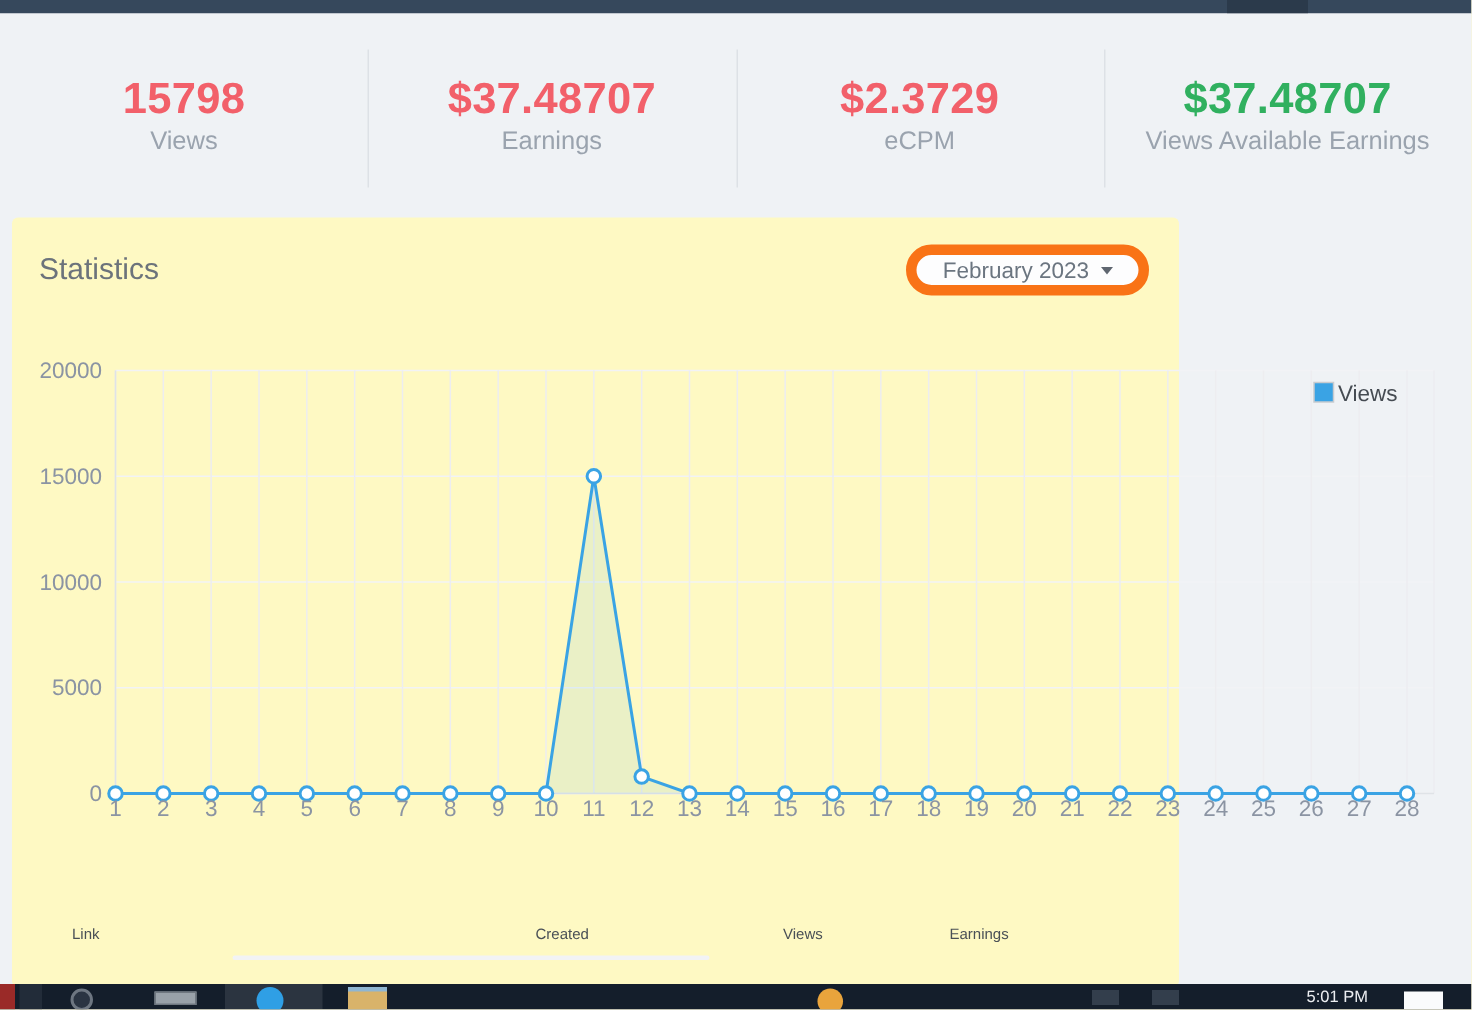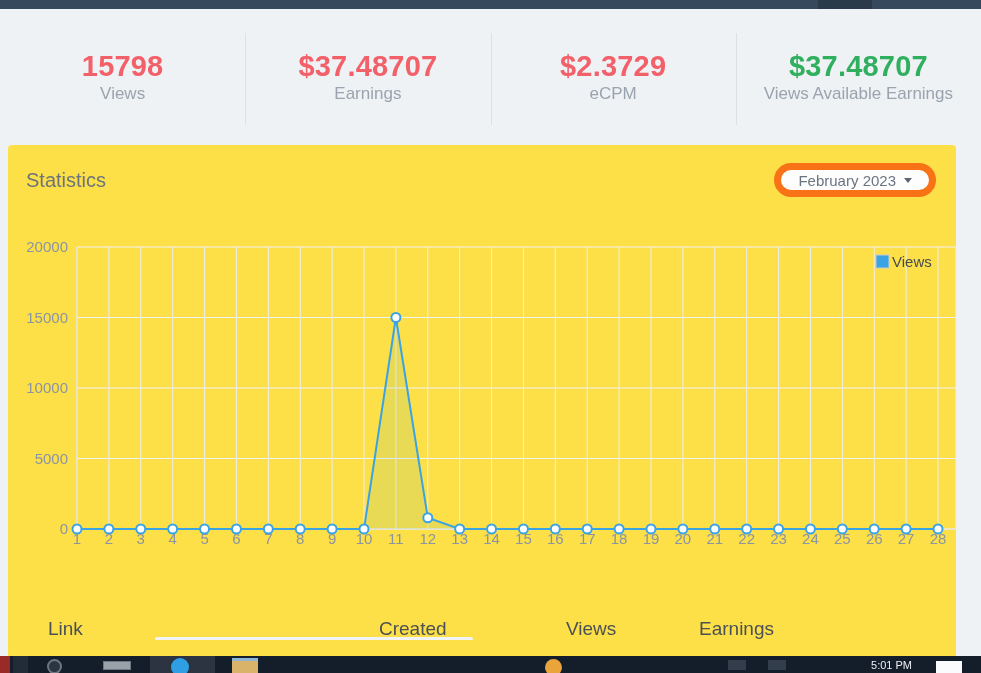--- a/index.html
+++ b/index.html
@@ -15,34 +15,34 @@
   .topbar-notch { position:absolute; top:0; left:818px; width:54px; height:9px; background:#2b3a4b; }
 
   
   .stats-row { position:absolute; top:9px; left:0; width:981px; height:136px; display:flex; background:#eff2f5; }
   .stat-cell { flex:1; position:relative; display:flex; flex-direction:column; align-items:center; justify-content:center; gap:1px; }
   .stat-cell + .stat-cell::before { content:""; position:absolute; left:0; top:24px; bottom:20px; width:1px; background:#dde1e6; }
   .stat-value { font-size:29px; font-weight:700; letter-spacing:.2px; }
   .stat-label { font-size:17px; color:#9aa3ae; }
 
   
-  .card { position:absolute; left:8px; top:145px; width:948px; height:513px; background:#fde047; border-radius:4px; }
+  .card { position:absolute; left:8px; top:145px; width:778px; height:513px; background:#fef9c3; border-radius:4px; }
   .card-title { position:absolute; left:18px; top:24px; font-size:20px; color:#6c737b; }
   .period-btn { position:absolute; right:20px; top:18px; height:34px; padding:0 17px; display:flex; align-items:center; gap:8px;
     background:#fdfdfe; border:7px solid #f97316; border-radius:17px; color:#6b7580; font-size:15px; cursor:pointer; }
   .caret-down { width:0; height:0; border-left:4px solid transparent; border-right:4px solid transparent; border-top:5px solid #5f6670; }
 
   
   .chart-wrap { position:absolute; left:0; top:93px; width:958px; height:318px; }
   svg text { font-family:"Liberation Sans", sans-serif; }
 
   
   .table-head { position:absolute; left:0; top:473px; width:100%; padding-left:40px;
     display:grid; grid-template-columns:309px 165px 111px 153px auto;
-    font-size:19px; color:#4a5056;gap:22px; }
+    font-size:10px; color:#4a5056; }
   .placeholder-bar { position:absolute; left:147px; top:492px; width:318px; height:3px; background:#f2f3f5; border-radius:2px; }
 
   
   .taskbar { position:absolute; left:0; bottom:0; width:981px; height:17px; background:#141e2b; overflow:hidden;margin-top:48px; }
   .tb-red { position:absolute; left:0; top:0; width:10px; height:17px; background:#9a2a28; }
   .tb-dark-patch { position:absolute; left:13px; top:0; width:15px; height:17px; background:#222c39; }
   .tb-logo-circle { position:absolute; left:47px; top:3px; width:15px; height:15px; border-radius:50%; border:2px solid #6d7681; background:#2a3442; }
   .tb-window { position:absolute; left:103px; top:5px; width:28px; height:9px; background:#99a1a9; border:1px solid #6f7780; }
   .tb-active { position:absolute; left:150px; top:0; width:65px; height:17px; background:rgba(255,255,255,.10); }
   .tb-blue-circle { position:absolute; left:21px; top:2px; width:18px; height:18px; border-radius:50%; background:#2f9fe5; }

